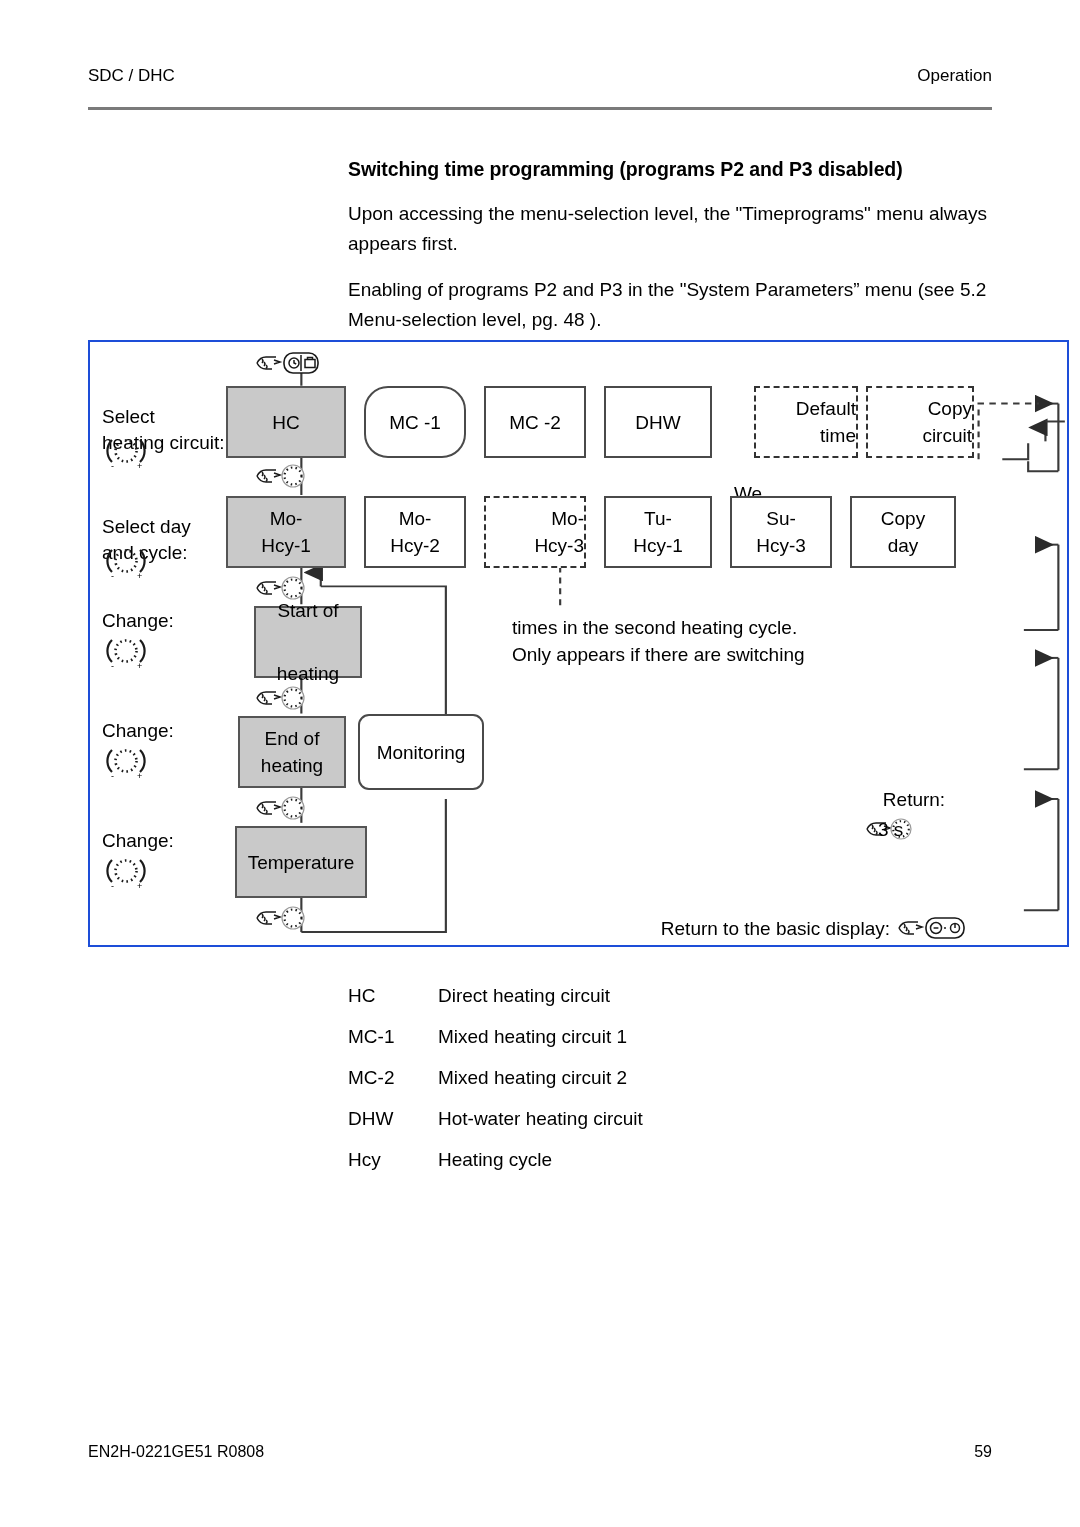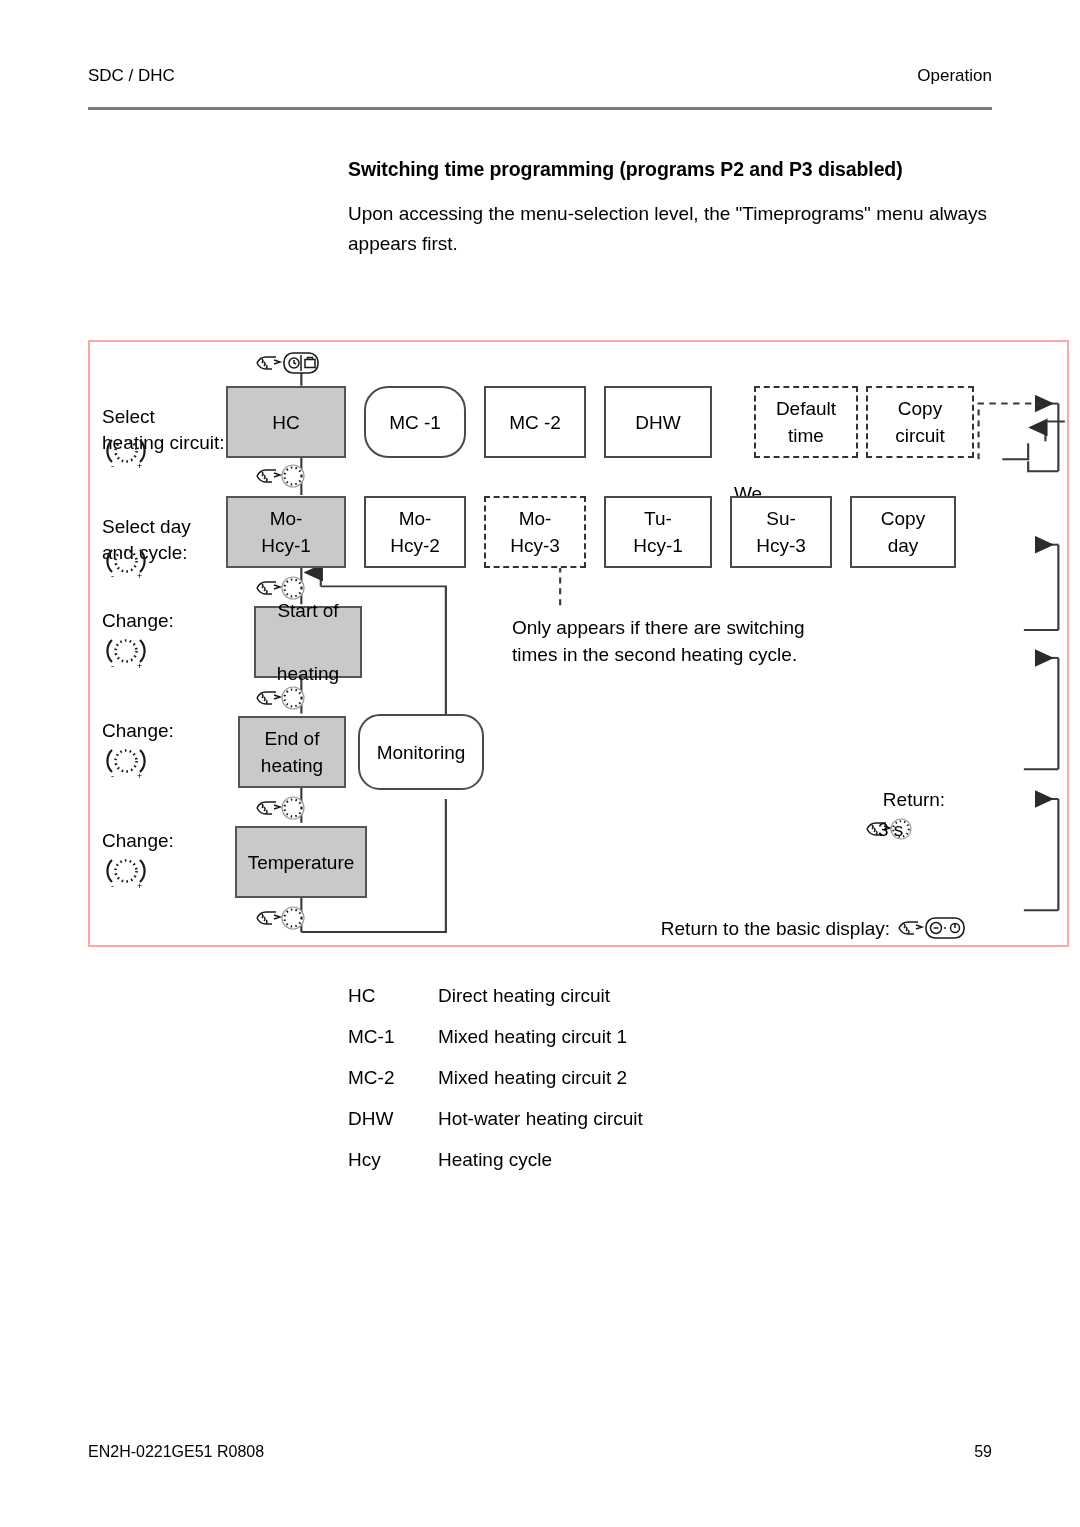--- a/index.html
+++ b/index.html
@@ -63,21 +63,21 @@
     line-height: 30px;
   }
 
   
   #diagram {
     position: absolute;
     left: 88px;
     top: 340px;
     width: 981px;
     height: 607px;
-    border: 2px solid #fca5a5;
+    border: 2px solid #1d4ed8;
     box-sizing: border-box;
   }
   #diagram .dg {
     position: absolute;
     left: 0; top: 0;
     width: 100%;
     height: 100%;
   }
 
   
@@ -89,22 +89,22 @@
     display: flex;
     flex-direction: column;
     align-items: center;
     justify-content: center;
     font-size: 19px;
     line-height: 27px;
     text-align: center;
     color: #000;
   }
   .node.shaded { background: #c9c9c9; border-color: #555; }
-  .node.dashed { border-style: dashed; border-width: 2px; border-color: #333; }
-  .node.rounded { border-radius: 22px; }
+  .node.dashed { border-style: dashed; border-width: 2px; border-color: #333; align-items: flex-end; }
+  .node.rounded { border-radius: 11px; }
 
   
   .side-label {
     position: absolute;
     font-size: 19px;
     line-height: 26px;
     color: #000;
   }
 
   
@@ -159,20 +159,21 @@
 
 <div id="page-header">
   <div class="hdr-left">SDC / DHC</div>
   <div class="hdr-right">Operation</div>
 </div>
 <div id="header-rule"></div>
 
 <div id="intro">
   <h1>Switching time programming (programs P2 and P3 disabled)</h1>
   <p>Upon accessing the menu-selection level, the "Timeprograms" menu always appears first.</p>
+  <p>Enabling of programs P2 and P3 in the "System Parameters” menu (see 5.2 Menu-selection level, pg. 48 ).</p>
 </div>
 
 <div id="diagram">
 
   <svg class="dg" viewBox="0 0 906 607" preserveAspectRatio="none" aria-hidden="true">
     <defs>
       <marker id="arrL" markerWidth="9" markerHeight="9" refX="8" refY="4.5" orient="auto">
         <path d="M9,0 L9,9 L0,4.5 z" fill="#2b2b2b"></path>
       </marker>
       <marker id="arrU" markerWidth="9" markerHeight="9" refX="4.5" refY="8" orient="auto">
@@ -384,22 +385,22 @@
       <text x="7" y="37" font-size="9" font-family="Liberation Sans, sans-serif">-</text>
       <text x="33" y="37" font-size="9" font-family="Liberation Sans, sans-serif">+</text>
     </svg>
   </div>
   <div class="node shaded" style="left:164px; top:264px; width:108px; height:72px;gap:36px;">
     <span>Start of</span>
     <span>heating</span>
   </div>
 
   <div class="note" style="left:422px; top:272px; width:400px;">
+    <div>times in the second heating cycle.</div>
     <div>Only appears if there are switching</div>
-    <div>times in the second heating cycle.</div>
   </div>
 
   <div class="icon-abs" style="left:163px; top:341px;">
     <svg width="64" height="30" viewBox="0 0 64 30">
       <g fill="none" stroke="#1a1a1a" stroke-width="1.5">
         <path d="M4,15 q3,-6 9,-6 l10,0"></path>
           <path d="M4,15 q3,6 9,6 l6,0"></path>
         <path d="M9,11 q2,2 0,4"></path>
           <path d="M11,14 q2,2 0,4"></path>
           <path d="M13,17 q2,1.5 0,3.5"></path>

